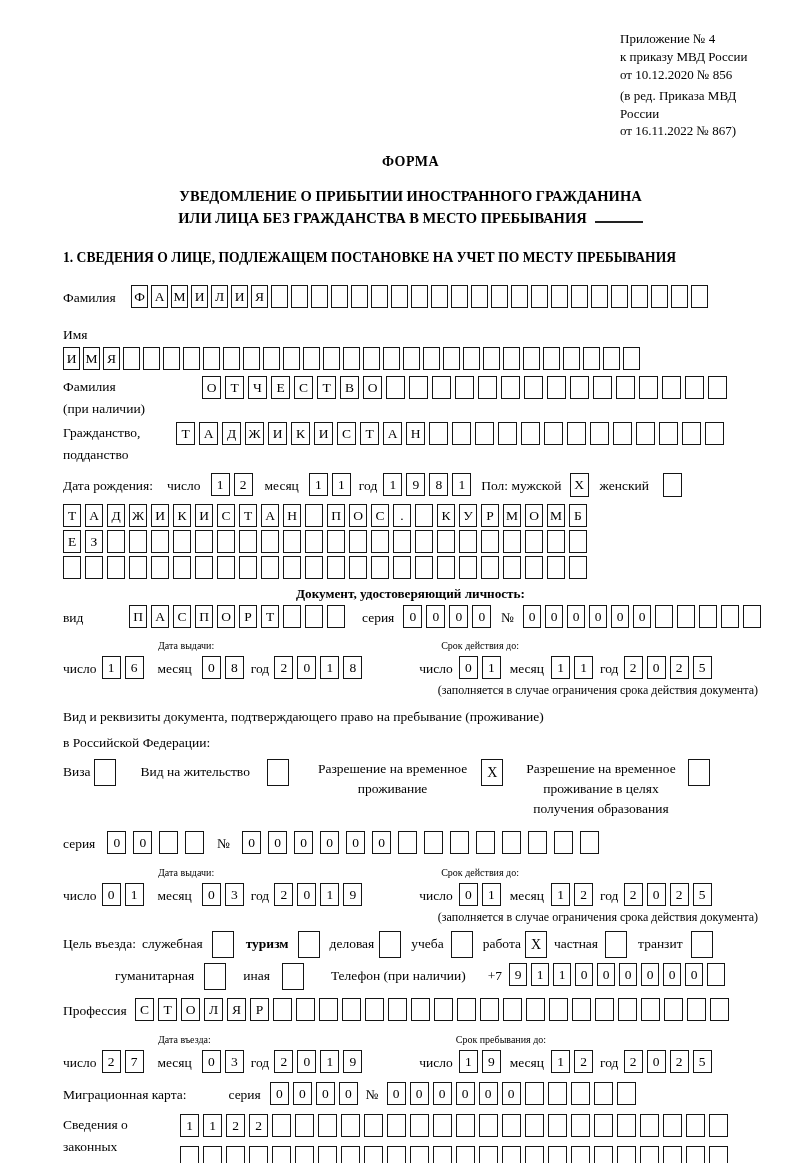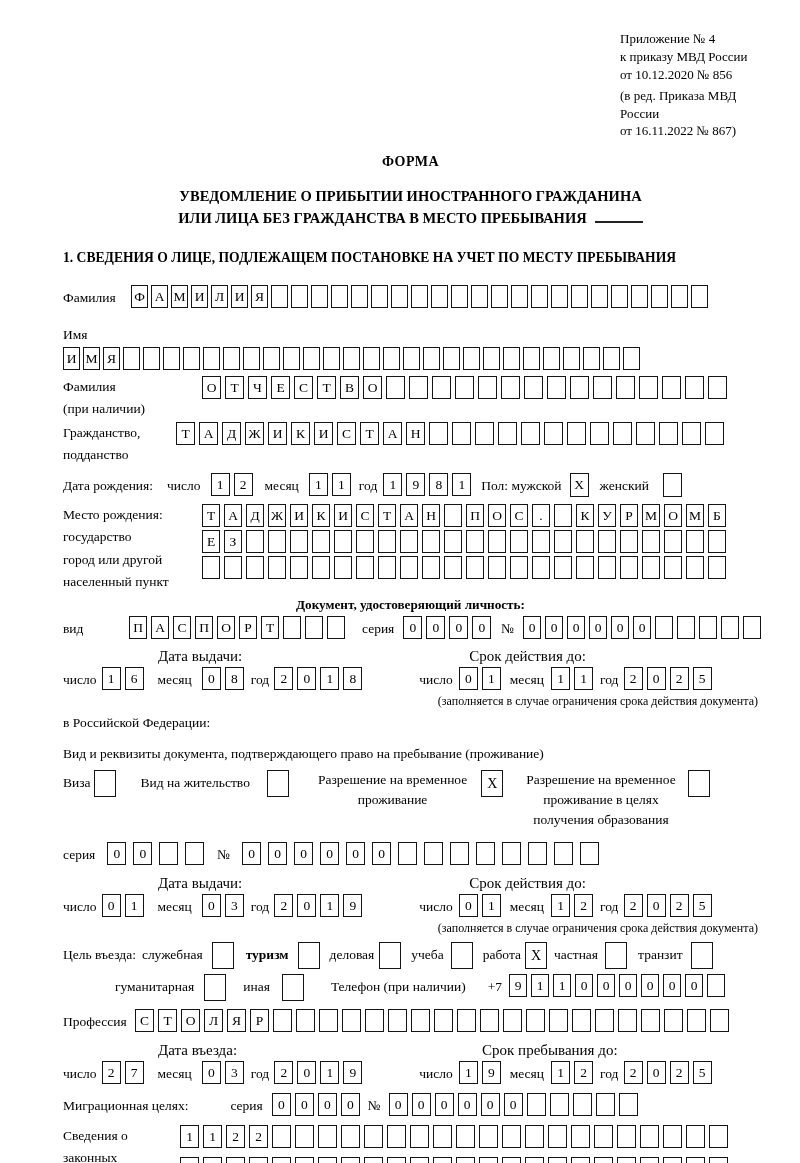--- a/index.html
+++ b/index.html
@@ -36,21 +36,21 @@
     background:#fff;
   }
   .mid  .cell{width:16px;margin-right:4px;}
   .wide .cell{width:17px;margin-right:4px;}
   .wider .cell{width:17px;margin-right:7px;}
   .cb .cell{width:20px;height:25px;line-height:25px;font-size:14px;}
   .sexcb .cell{width:17px;height:22px;line-height:22px;}
   
   .dochdr{margin-top:3px;text-align:center;font-weight:bold;font-size:13.2px;}
   
-  .dheads{display:flex;font-size:15px;line-height:17px;}
+  .dheads{display:flex;font-size:10px;line-height:17px;}
   .notright{text-align:right;font-size:12px;line-height:15px;margin-top:2px;}
   .plain{font-size:13.5px;line-height:24px;}
   .ctrblk{font-size:13.5px;line-height:20px;text-align:center;flex:none;}
 </style>
 </head>
 <body>
 
 <div class="page">
 
   <div class="hnote">
@@ -228,26 +228,20 @@
     <span class="cells sexcb">
         <span class="cell">X</span>
       </span>
     <span class="sub" style="margin-left:8px;margin-right:14px;">женский</span>
     <span class="cells sexcb">
         <span class="cell"></span>
       </span>
   </div>
 
   <div class="frow" style="margin-top:6px;">
-    <span class="lblblk" style="width:139px;line-height:22.5px;">
-      <div>Место рождения:</div>
-      <div>государство</div>
-      <div>город или другой</div>
-      <div>населенный пункт</div>
-    </span>
     <span>
       <div class="cells mid" style="margin-bottom:3px;">
           <span class="cell">Т</span>
           <span class="cell">А</span>
           <span class="cell">Д</span>
           <span class="cell">Ж</span>
           <span class="cell">И</span>
           <span class="cell">К</span>
           <span class="cell">И</span>
           <span class="cell">С</span>
@@ -397,22 +391,22 @@
     <span class="sub" style="margin-left:3px;margin-right:5px;">год</span>
     <span class="cells wide">
         <span class="cell">2</span>
         <span class="cell">0</span>
         <span class="cell">2</span>
         <span class="cell">5</span>
       </span>
   </div>
   <div class="notright">(заполняется в случае ограничения срока действия документа)</div>
 
+  <div class="plain" style="margin-top:7px;">Вид и реквизиты документа, подтверждающего право на пребывание (проживание)</div>
   <div class="plain" style="margin-top:2px;">в Российской Федерации:</div>
-  <div class="plain" style="margin-top:7px;">Вид и реквизиты документа, подтверждающего право на пребывание (проживание)</div>
 
   <div class="frow" style="margin-top:4px;">
     <span class="sub" style="margin-right:3px;">Виза</span>
     <span class="cells cb">
         <span class="cell"></span>
       </span>
     <span class="sub" style="margin-left:22px;margin-right:17px;">Вид на жительство</span>
     <span class="cells cb">
         <span class="cell"></span>
       </span>
@@ -625,21 +619,21 @@
     <span class="sub" style="margin-left:3px;margin-right:5px;">год</span>
     <span class="cells wide">
         <span class="cell">2</span>
         <span class="cell">0</span>
         <span class="cell">2</span>
         <span class="cell">5</span>
       </span>
   </div>
 
   <div class="frow" style="margin-top:7px;">
-    <span class="sub">Миграционная целях:</span>
+    <span class="sub">Миграционная карта:</span>
     <span class="sub" style="margin-left:42px;margin-right:9px;">серия</span>
     <span class="cells wide">
         <span class="cell">0</span>
         <span class="cell">0</span>
         <span class="cell">0</span>
         <span class="cell">0</span>
       </span>
     <span class="sub" style="margin-left:4px;margin-right:8px;">№</span>
     <span class="cells wide">
         <span class="cell">0</span>

